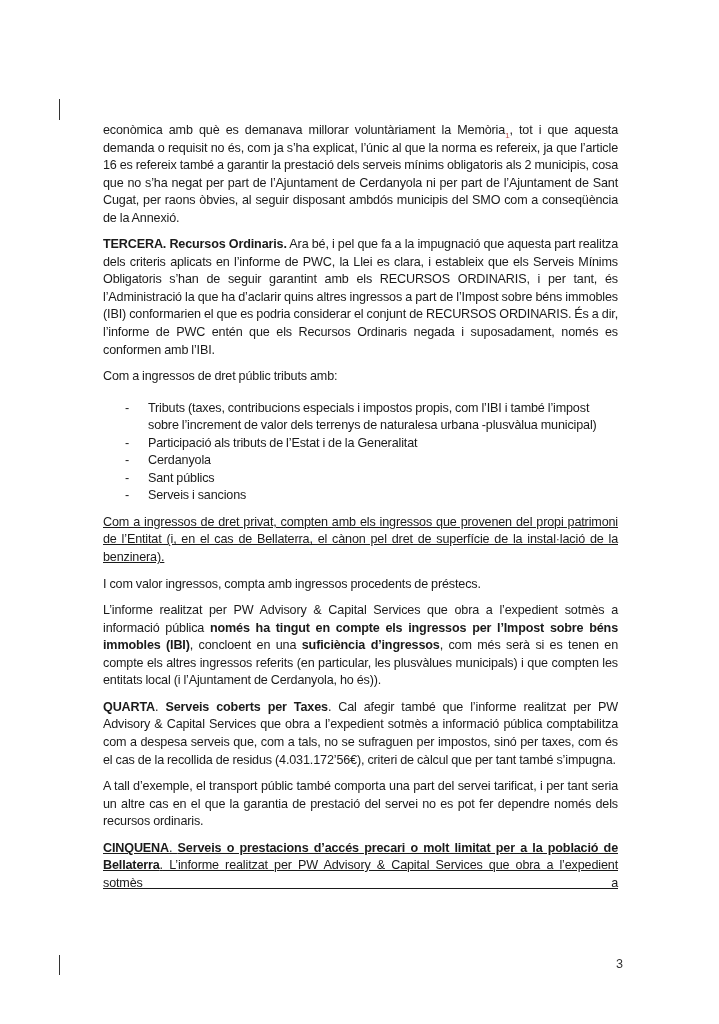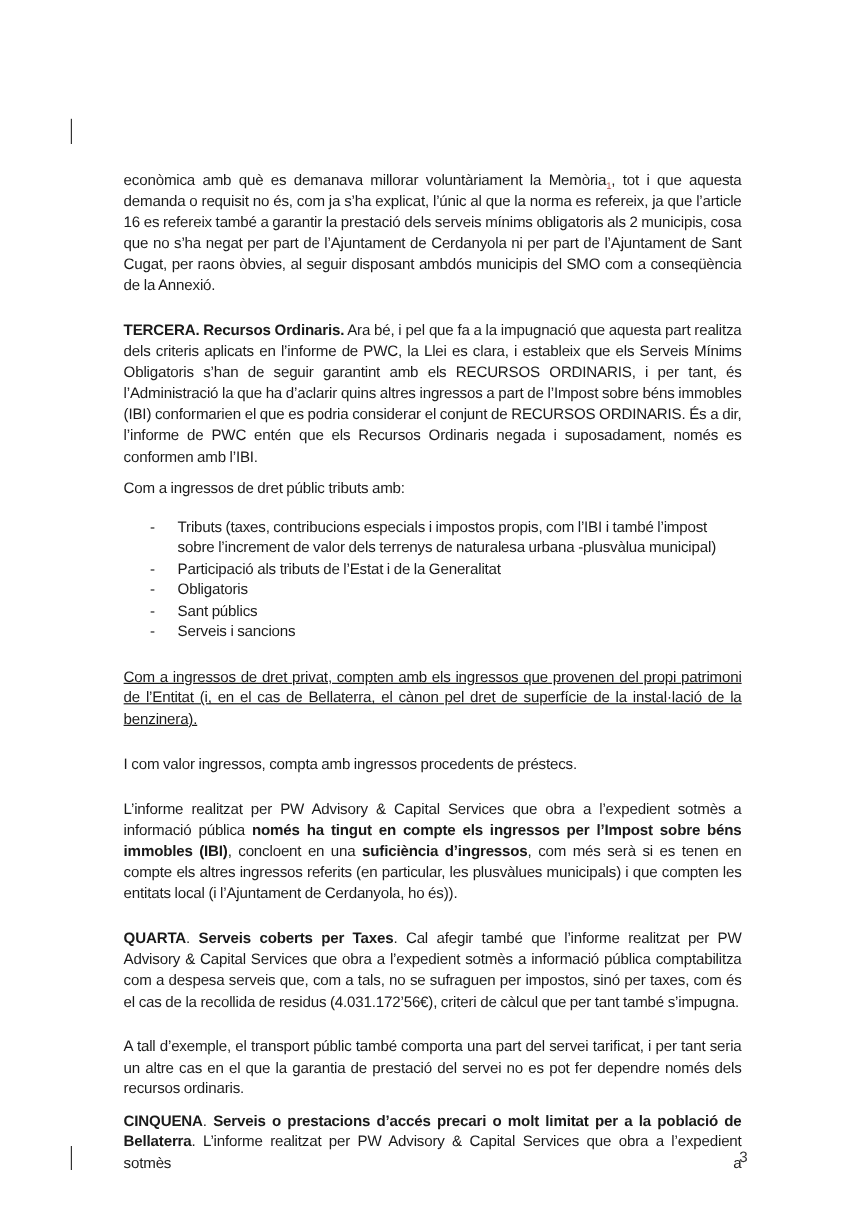--- a/index.html
+++ b/index.html
@@ -38,21 +38,21 @@
       width: 515px;
       font-size: 12.6px;
       line-height: 17.55px;
       letter-spacing: -0.15px;
       word-spacing: -0.3px;
     }
     .body-text p {
       margin: 0 0 9px 0;
       text-align: justify;
     }
-    .body-text p.last-left { text-align: justify; text-align-last: left; margin-top: 20px; }
+    .body-text p.last-left { text-align: justify; text-align-last: left; }
     .body-text b { font-weight: bold; }
     .fn-mark {
       color: #c0504d;
       font-size: 8px;
       vertical-align: sub;
       line-height: 0;
     }
     ul.dash-list {
       list-style: none;
       margin: 0 0 9px 0;
@@ -90,36 +90,36 @@
     <p class="last-left"><span>econòmica amb què es demanava millorar voluntàriament la Memòria</span><span class="fn-mark">1</span><span>, tot i que aquesta demanda o requisit no és, com ja s’ha explicat, l’únic al que la norma es refereix, ja que l’article 16 es refereix també a garantir la prestació dels serveis mínims obligatoris als 2 municipis, cosa que no s’ha negat per part de l’Ajuntament de Cerdanyola ni per part de l’Ajuntament de Sant Cugat, per raons òbvies, al seguir disposant ambdós municipis del SMO com a conseqüència de la Annexió.</span></p>
 
     <p class="last-left"><b>TERCERA</b><b>. </b><b>Recursos Ordinaris.</b><span> Ara bé, i pel que fa a la impugnació que aquesta part realitza dels criteris aplicats en l’informe de PWC, la Llei es clara, i estableix que els Serveis Mínims Obligatoris s’han de seguir garantint amb els RECURSOS ORDINARIS, i per tant, és l’Administració la que ha d’aclarir quins altres ingressos a part de l’Impost sobre béns immobles (IBI) conformarien el que es podria considerar el conjunt de RECURSOS ORDINARIS. És a dir, l’informe de PWC entén que els Recursos Ordinaris negada i suposadament, només es conformen amb l’IBI.</span></p>
 
 
     <p class="spacer-before-list">Com a ingressos de dret públic tributs amb:</p>
 
     <ul class="dash-list">
       <li><span class="dash">-</span><span>Tributs (taxes, contribucions especials i impostos propis, com l’IBI i també l’impost sobre l’increment de valor dels terrenys de naturalesa urbana -plusvàlua municipal)</span></li>
       <li><span class="dash">-</span><span>Participació als tributs de l’Estat i de la Generalitat</span></li>
-      <li><span class="dash">-</span><span>Obligatoris</span></li>
+      <li><span class="dash">-</span><span>Cerdanyola</span></li>
       <li><span class="dash">-</span><span>Sant públics</span></li>
       <li><span class="dash">-</span><span>Serveis i sancions</span></li>
     </ul>
 
     <p class="last-left after-list">Com a ingressos de dret privat, compten amb els ingressos que provenen del propi patrimoni de l’Entitat (i, en el cas de Bellaterra, el cànon pel dret de superfície de la instal·lació de la benzinera).</p>
 
     <p class="last-left">I com valor ingressos, compta amb ingressos procedents de préstecs.</p>
 
     <p class="last-left"><span>L’informe realitzat per PW Advisory &amp; Capital Services que obra a l’expedient sotmès a informació pública </span><b>només ha tingut en compte els ingressos per l’Impost sobre béns immobles (IBI)</b><span>, concloent en una </span><b>suficiència d’ingressos</b><span>, com més serà si es tenen en compte els altres ingressos referits (en particular, les plusvàlues municipals) i que compten les entitats local (i l’Ajuntament de Cerdanyola, ho és)).</span></p>
 
     <p class="last-left"><b>QUARTA</b><span>. </span><b>Serveis coberts per Taxes</b><span>.</span><span> Cal afegir també que l’informe realitzat per PW Advisory &amp; Capital Services que obra a l’expedient sotmès a informació pública comptabilitza com a despesa serveis que, com a tals, no se sufraguen per impostos, sinó per taxes, com és el cas de la recollida de residus (4.031.172’56€), criteri de càlcul que per tant també s’impugna.</span></p>
 
     <p class="last-left">A tall d’exemple, el transport públic també comporta una part del servei tarificat, i per tant seria un altre cas en el que la garantia de prestació del servei no es pot fer dependre només dels recursos ordinaris.</p>
 
-    <p style="text-align: justify; text-align-last: justify;"><b>CINQUENA</b><span>. </span><b>Serveis o prestacions d’accés precari o molt limitat per a la població de Bellaterra</b><span>.</span><span> L’informe realitzat per PW Advisory &amp; Capital Services que obra a l’expedient sotmès a</span></p>
+    <p style="text-align: justify; text-align-last: justify; text-decoration: underline;"><b>CINQUENA</b><span>. </span><b>Serveis o prestacions d’accés precari o molt limitat per a la població de Bellaterra</b><span>.</span><span> L’informe realitzat per PW Advisory &amp; Capital Services que obra a l’expedient sotmès a</span></p>
 
   </div>
 
   <div class="change-bar bottom"></div>
 
   <div class="page-number">3</div>
 
 </div>
 
 </body></html>

